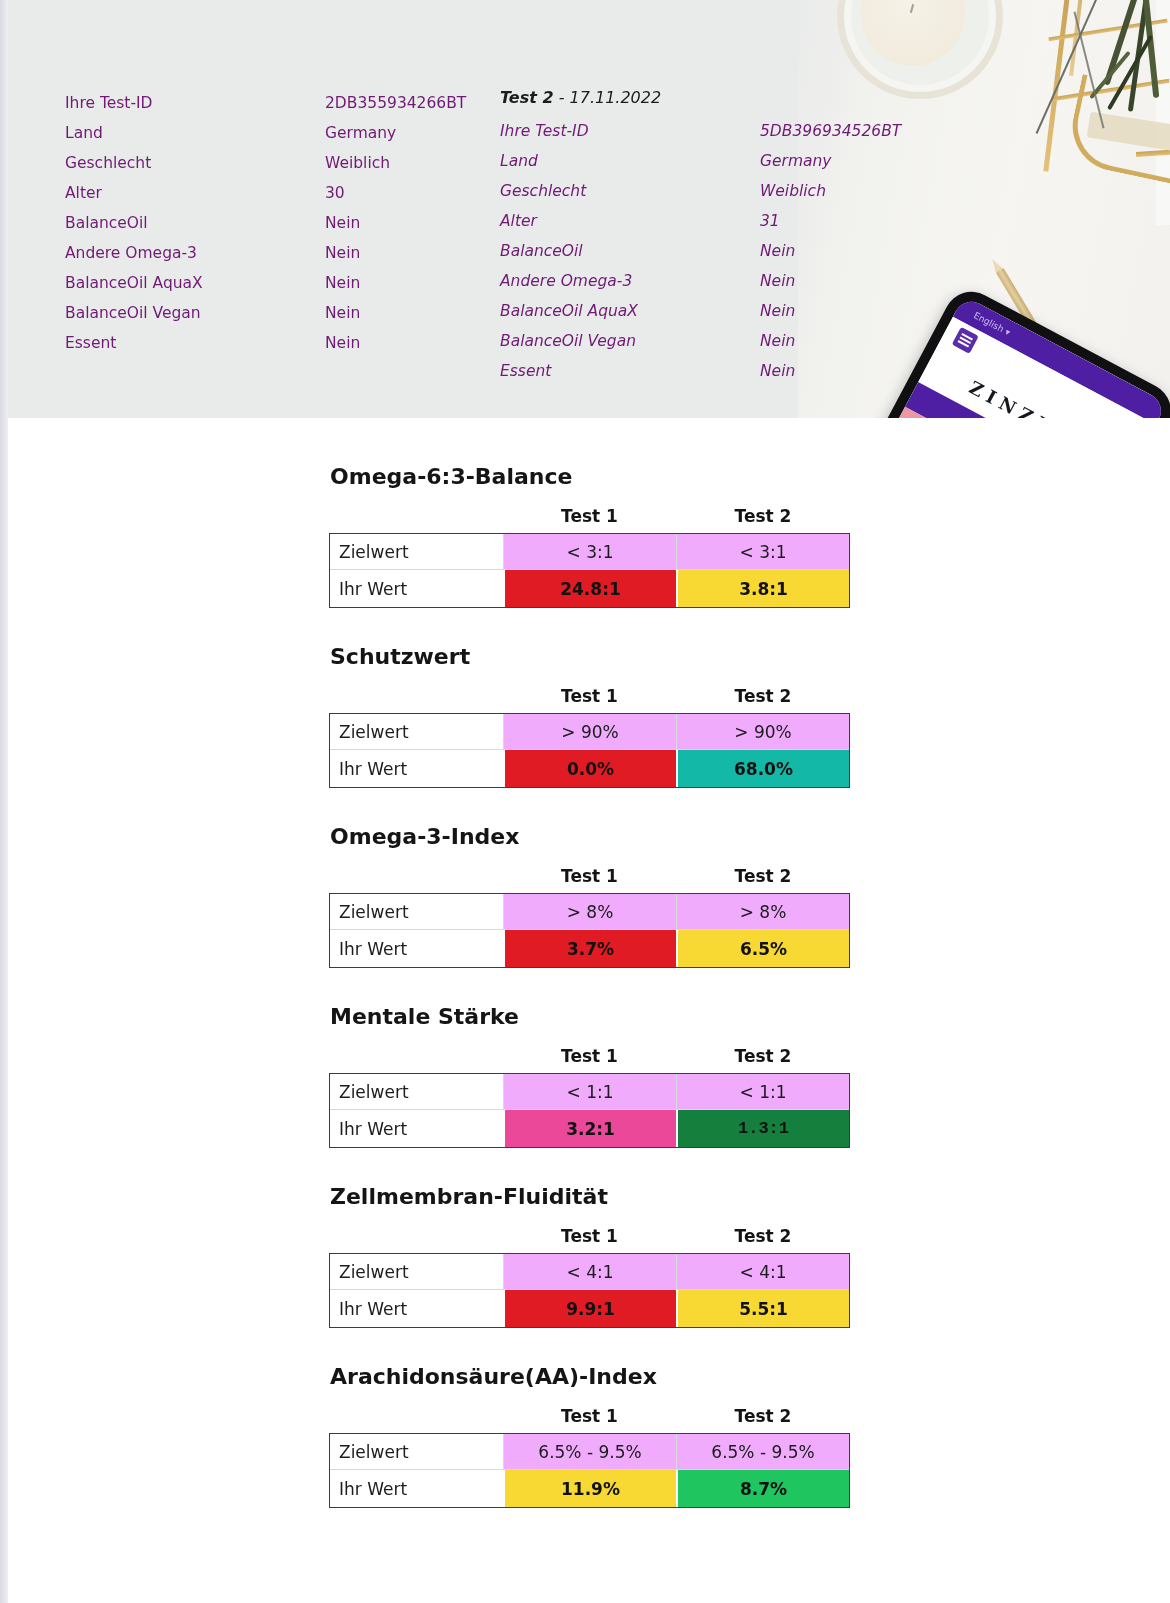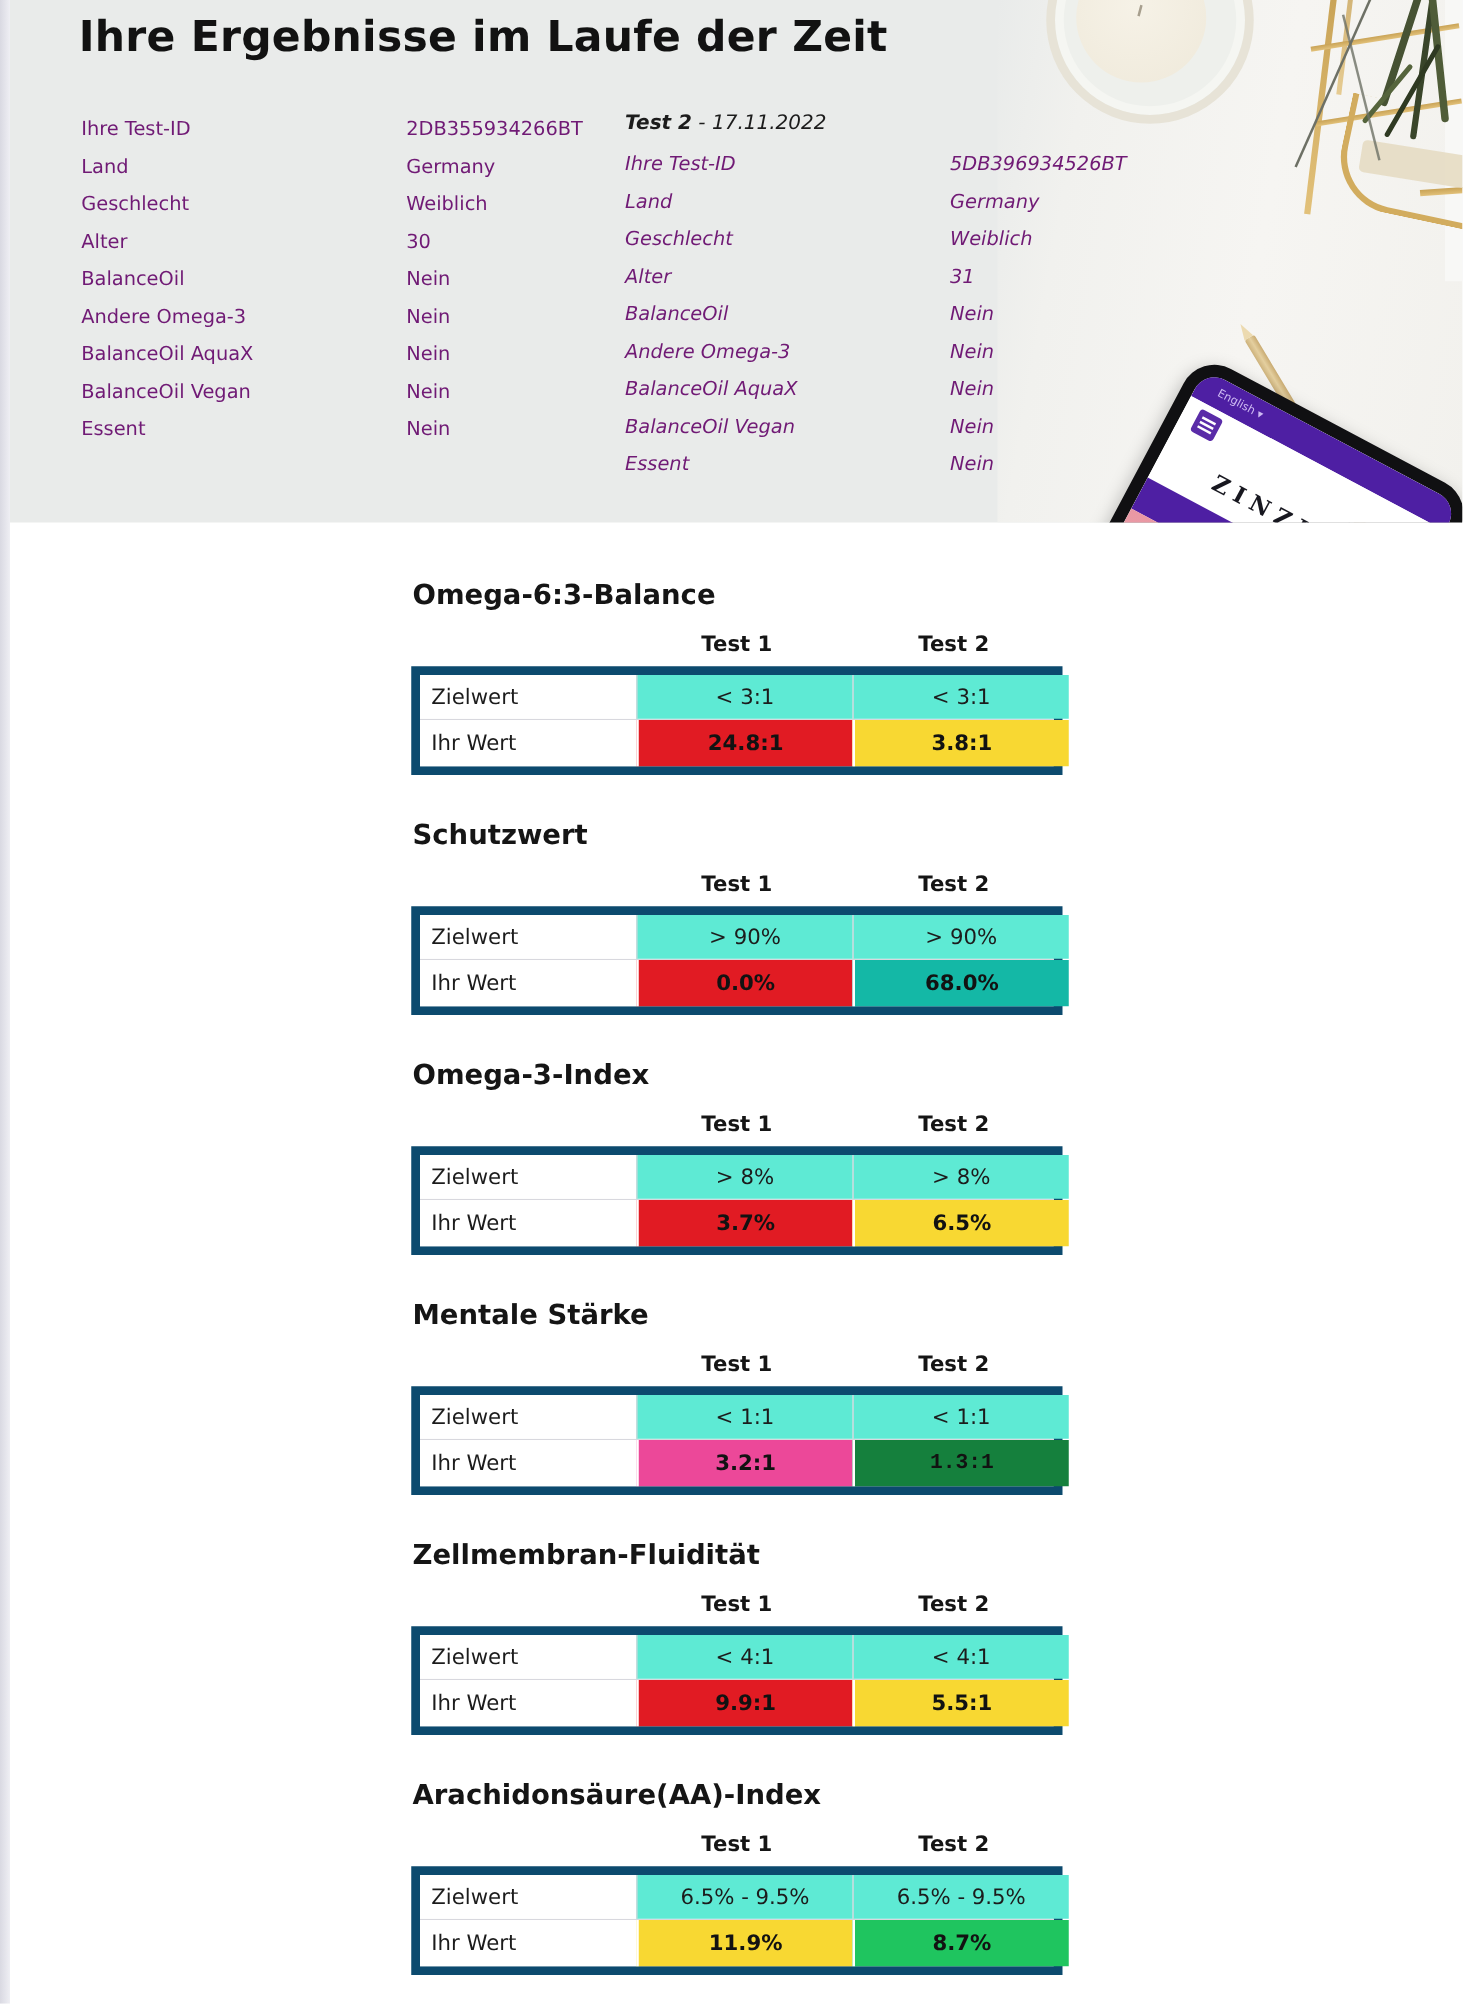--- a/index.html
+++ b/index.html
@@ -78,27 +78,27 @@
   .p-pink{flex:1;background:linear-gradient(170deg,#e997a3 0%,#f3c3c9 80%);position:relative;}
   .p-headline{padding:16px 12px 0 12px;font-size:19px;font-weight:bold;color:#23232f;
     letter-spacing:.2px;white-space:nowrap;}
   
   .content{position:absolute;left:0;top:418px;width:1170px;}
   .section{margin:36px 0 0 329px;width:521px;}
   .section.first{margin-top:46px;}
   .sec-title{margin:11px 0 10px 1px;font-size:22px;font-weight:bold;color:#151515;}
   .thead{display:grid;grid-template-columns:174px 173px 174px;height:34px;align-items:center;}
   .hcell{text-align:center;font-weight:bold;font-size:17px;color:#151515;}
-  .tbl{border:7px solid #0c4a6e;}
+  .tbl{border:1px solid #0c4a6e;}
   .trow{display:grid;grid-template-columns:173px 173px 173px;}
   .row-target{height:35px;border-bottom:1px solid #d8d8de;}
   .row-value{height:37px;}
   .lab{display:flex;align-items:center;padding-left:9px;font-size:17px;background:#fff;}
   .cell{display:flex;align-items:center;justify-content:center;font-size:17px;}
-  .row-target .cell{border-left:1px solid #d8d8de;background:#5eead4;text-align:right;}
+  .row-target .cell{border-left:1px solid #d8d8de;background:#f0abfc;text-align:right;}
   .row-value .cell{border-left:2px solid #ffffff;font-weight:bold;color:#121212;}
 </style>
 </head>
 <body>
 
 <div class="edge"></div>
 
 <header class="band">
   <div class="photo-bg"></div>
   <div class="photo-strip"></div>
@@ -135,21 +135,20 @@
         
         
       </div>
       <div class="p-pink">
         <div class="p-headline">You are unbalanced</div>
 
       </div>
     </div>
   </div>
 
-  <h1 class="page-title">Ihre Ergebnisse im Laufe der Zeit</h1>
 
   <div class="tests">
     <div class="test-block tb-0">
       <div class="irow">
           <span>Ihre Test-ID</span>
           <span>2DB355934266BT</span>
         </div>
       <div class="irow">
           <span>Land</span>
           <span>Germany</span>

